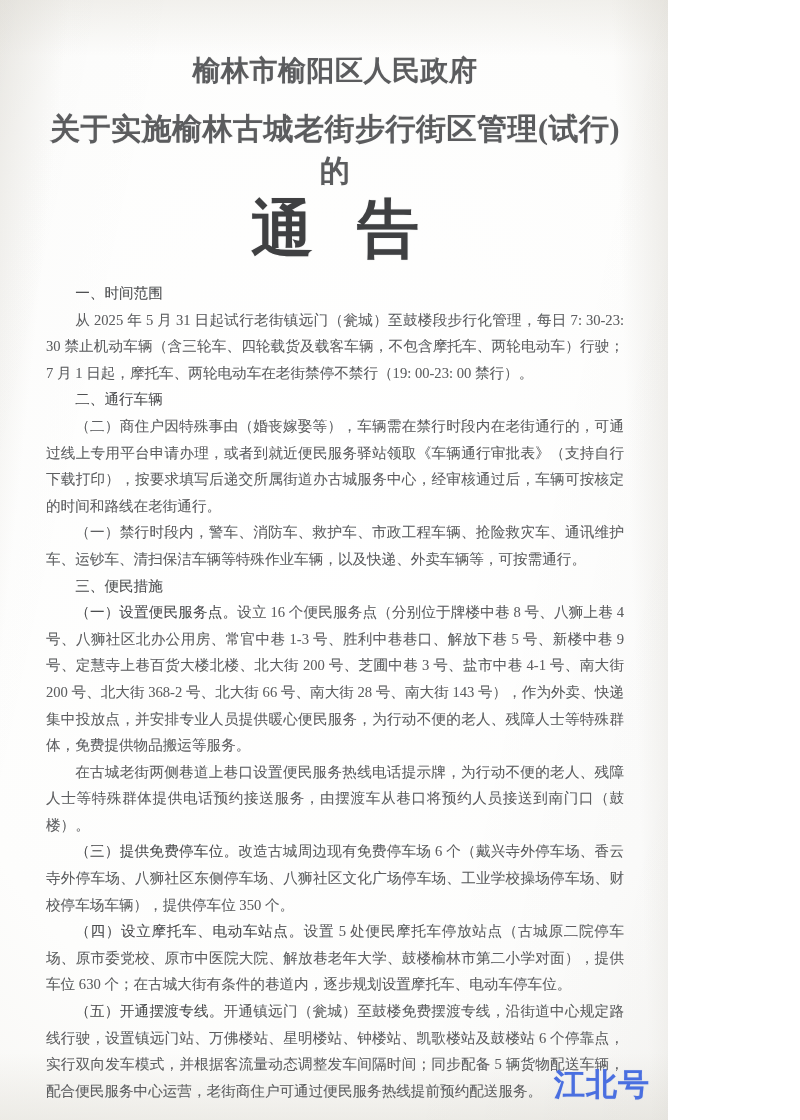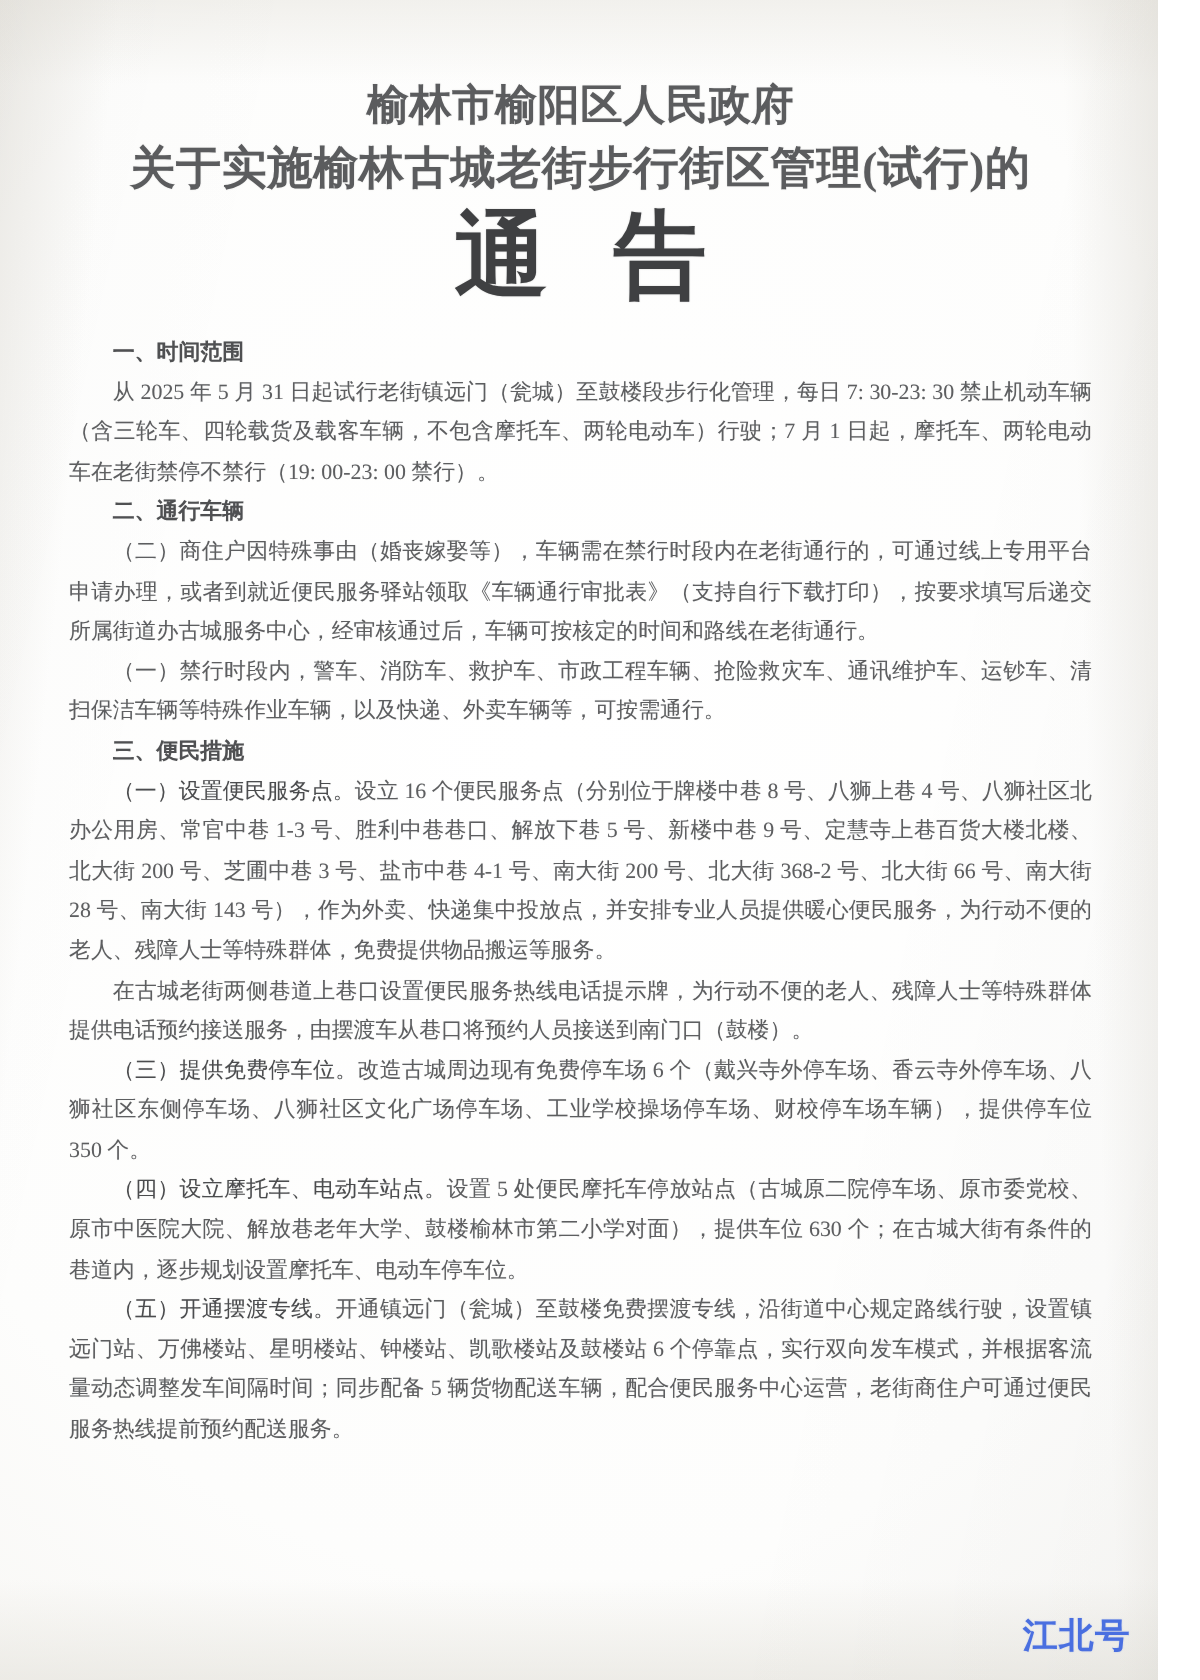--- a/index.html
+++ b/index.html
@@ -10,21 +10,21 @@
     width: 800px;
     height: 1120px;
     overflow: hidden;
     background: #ffffff;
     font-family: "Liberation Serif", "DejaVu Serif", serif;
   }
 
   
   .page {
     position: relative;
-    width: 772px;
+    width: 668px;
     height: 1120px;
     box-sizing: border-box;
     background:
       radial-gradient(ellipse 120% 95% at 48% 45%, #ffffff 0%, #fdfdfc 52%, #f6f5f2 80%, #efeeea 100%);
     overflow: hidden;
   }
   .page::before {
     content: "";
     position: absolute;
     inset: 0;
@@ -65,21 +65,21 @@
     color: #5b5c5e;
     text-shadow: 0 0 1px rgba(90,90,92,0.22);
   }
   .title-line-1 {
     font-size: 28px;
     line-height: 38px;
   }
   .title-line-2 {
     font-size: 30px;
     line-height: 42px;
-    margin-top: 2px;
+    margin-top: 18px;
   }
   .notice-word {
     margin-top: 6px;
     font-size: 62px;
     line-height: 62px;
     font-weight: bold;
     letter-spacing: 44px;
     text-indent: 44px;
     color: #3f4042;
     font-family: "Liberation Sans", "DejaVu Sans", sans-serif;
@@ -95,37 +95,37 @@
     text-align: justify;
     text-justify: inter-ideograph;
     font-family: "Liberation Serif", "DejaVu Serif", serif;
   }
   .body-text p {
     margin: 0;
     text-indent: 2em;
     text-shadow: 0 0 0.6px rgba(93,94,96,0.25);
   }
   .section-head {
-    font-weight: bold;
+    font-weight: normal;
     color: #4f5052;
   }
   .item-head {
     font-weight: normal;
     color: #4b4c4e;
   }
 
   
   .watermark {
     position: absolute;
     right: 18px;
     bottom: 14px;
     z-index: 6;
     font-family: "Liberation Sans", "DejaVu Sans", sans-serif;
     font-weight: bold;
-    font-size: 23px;
+    font-size: 31px;
     letter-spacing: 1px;
     color: #4a6fe0;
     text-shadow: 0 0 1px rgba(74,111,224,0.35);
   }
 </style>
 </head>
 <body>
 
 <div class="page">
 

